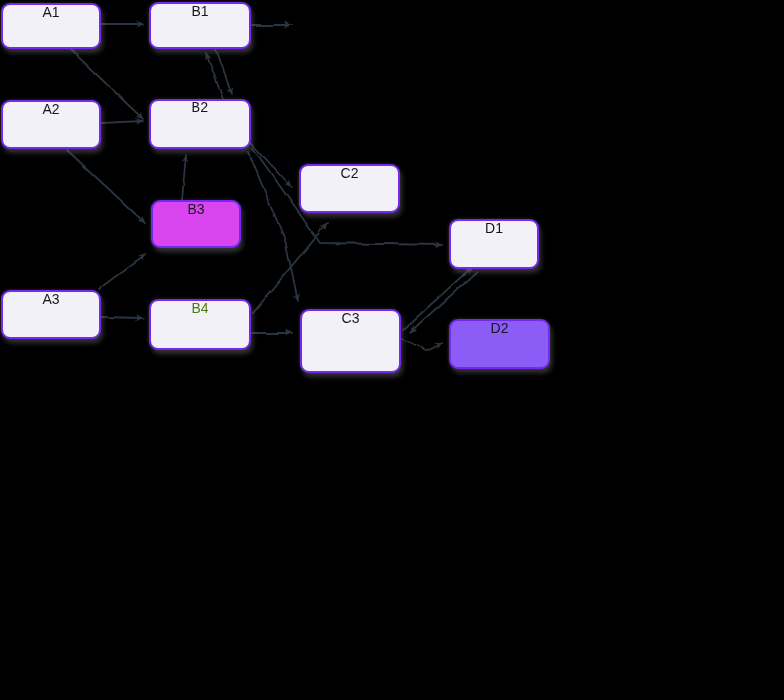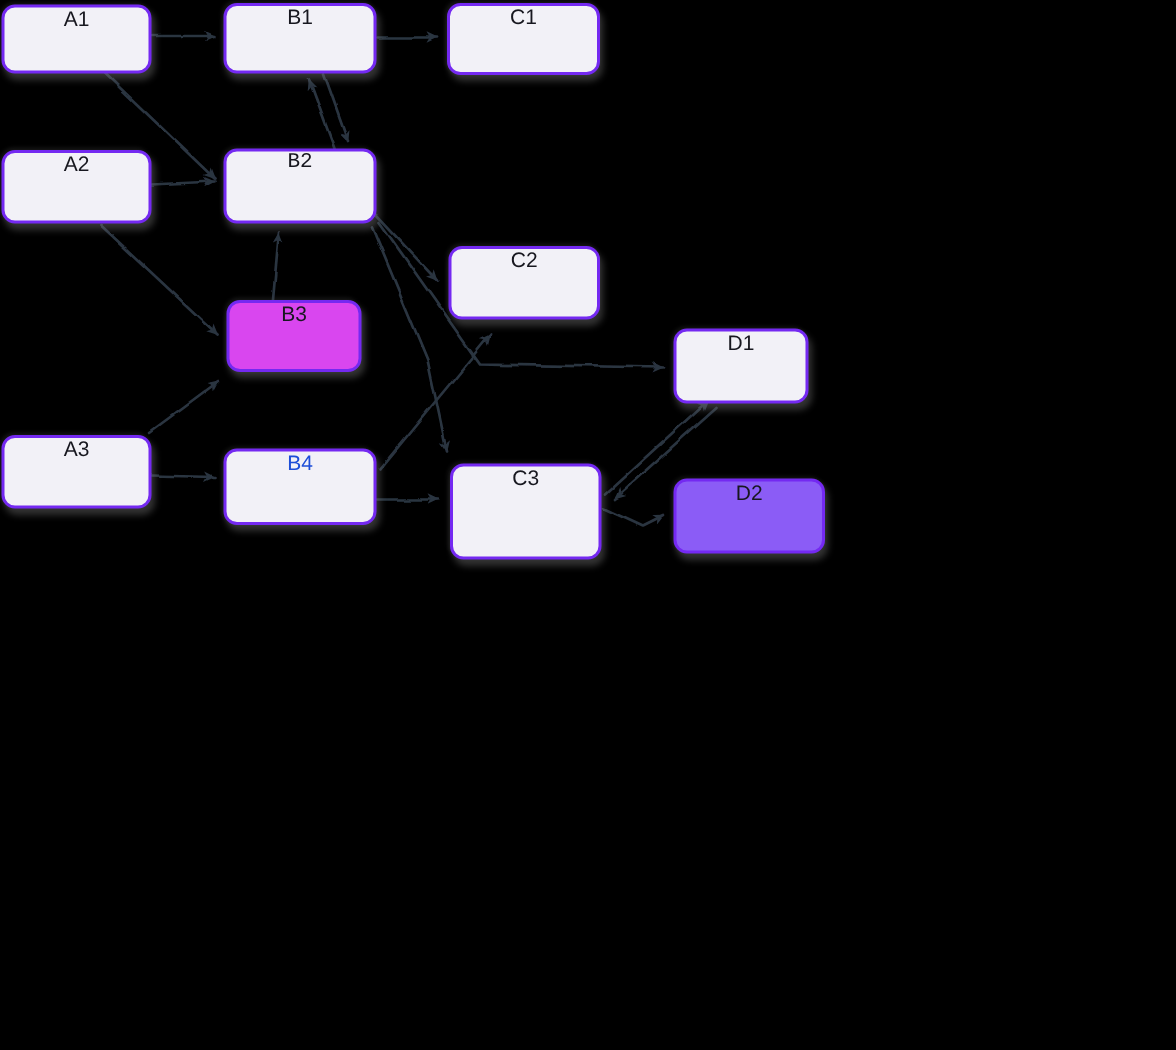--- a/index.html
+++ b/index.html
@@ -98,25 +98,22 @@
       </div>
       <div class="node" style="left: 149px; top: 2px; width: 102px; height: 47px; background: rgb(242, 241, 247); border-color: rgb(116, 41, 241); color: rgb(23, 23, 31);">
         <span>B1</span>
       </div>
       <div class="node" style="left: 149px; top: 99px; width: 102px; height: 50px; background: rgb(242, 241, 247); border-color: rgb(116, 41, 241); color: rgb(23, 23, 31); font-family: Liberation Mono, monospace;">
         <span>B2</span>
       </div>
       <div class="node" style="left: 151px; top: 200px; width: 90px; height: 48px; background: #d946ef; border-color: rgb(116, 41, 241); color: rgb(23, 23, 31);">
         <span>B3</span>
       </div>
-      <div class="node" style="left: 149px; top: 299px; width: 102px; height: 51px; background: rgb(242, 241, 247); border-color: rgb(116, 41, 241); color: #1d4ed8;">
+      <div class="node" style="left: 149px; top: 299px; width: 102px; height: 51px; background: rgb(242, 241, 247); border-color: rgb(116, 41, 241); color: #4d7c0f;">
         <span>B4</span>
-      </div>
-      <div class="node" style="left: 298px; top: 2px; width: 102px; height: 48px; background: rgb(242, 241, 247); border-color: rgb(116, 41, 241); color: rgb(23, 23, 31);">
-        <span>C1</span>
       </div>
       <div class="node" style="left: 299px; top: 164px; width: 101px; height: 49px; background: rgb(242, 241, 247); border-color: rgb(116, 41, 241); color: rgb(23, 23, 31);">
         <span>C2</span>
       </div>
       <div class="node" style="left: 300px; top: 309px; width: 101px; height: 64px; background: rgb(242, 241, 247); border-color: rgb(116, 41, 241); color: rgb(23, 23, 31);">
         <span>C3</span>
       </div>
       <div class="node" style="left: 449px; top: 219px; width: 90px; height: 50px; background: rgb(242, 241, 247); border-color: rgb(116, 41, 241); color: rgb(23, 23, 31);">
         <span>D1</span>
       </div>

